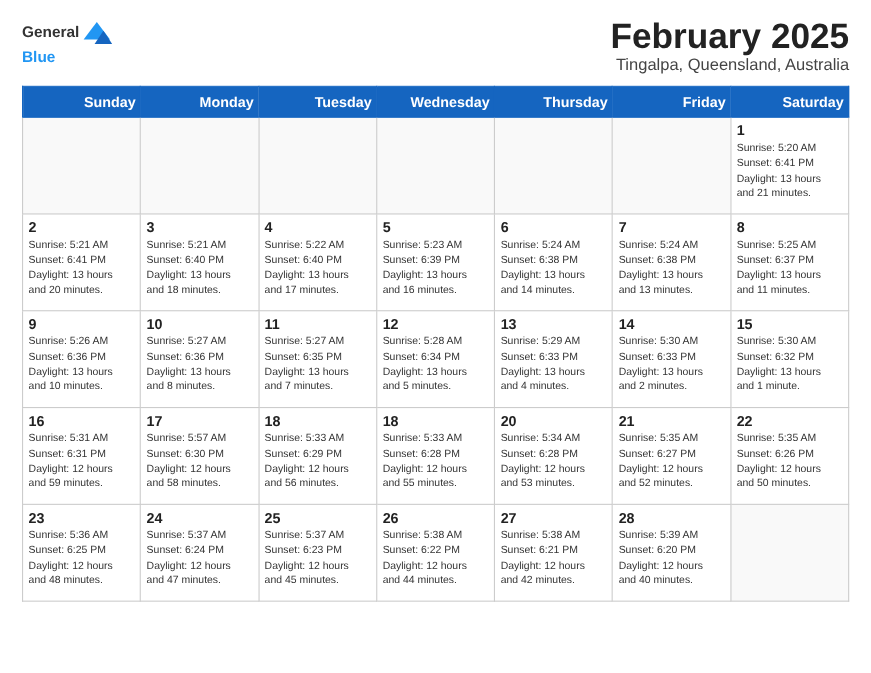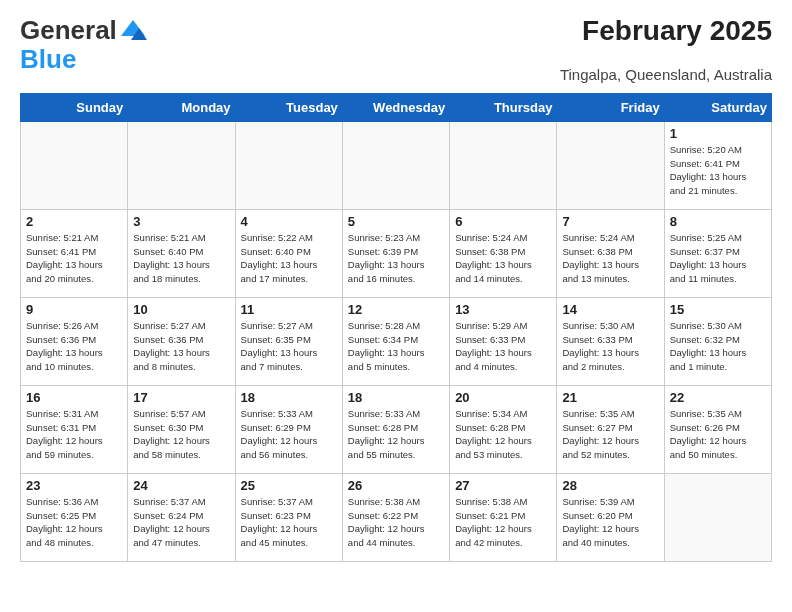--- a/index.html
+++ b/index.html
@@ -20,44 +20,44 @@
       align-items: flex-start;
       justify-content: space-between;
       margin-bottom: 10px;
     }
     .logo {
       display: flex;
       align-items: center;
       gap: 0;
     }
     .logo-text {
-      font-size: 26px;
+      font-size: 14px;
       font-weight: bold;
       line-height: 1.1;
     }
     .logo-general { color: #333; }
     .logo-blue { color: #2196F3; }
     .logo-icon {
       width: 28px;
       height: 28px;
       margin-left: 2px;
     }
     .title-section {
       text-align: right;
     }
     .month-title {
-      font-size: 28px;
+      font-size: 32px;
       font-weight: bold;
       color: #222;
       line-height: 1.1;
     }
     .subtitle {
       font-size: 15px;
       color: #444;
-      margin-top: 19px;
+      margin-top: 0;
     }
     .calendar {
       width: 100%;
       border-collapse: collapse;
       border: 1px solid #ccc;
     }
     .calendar th {
       background: #1565C0;
       color: #fff;
       font-size: 13px;

